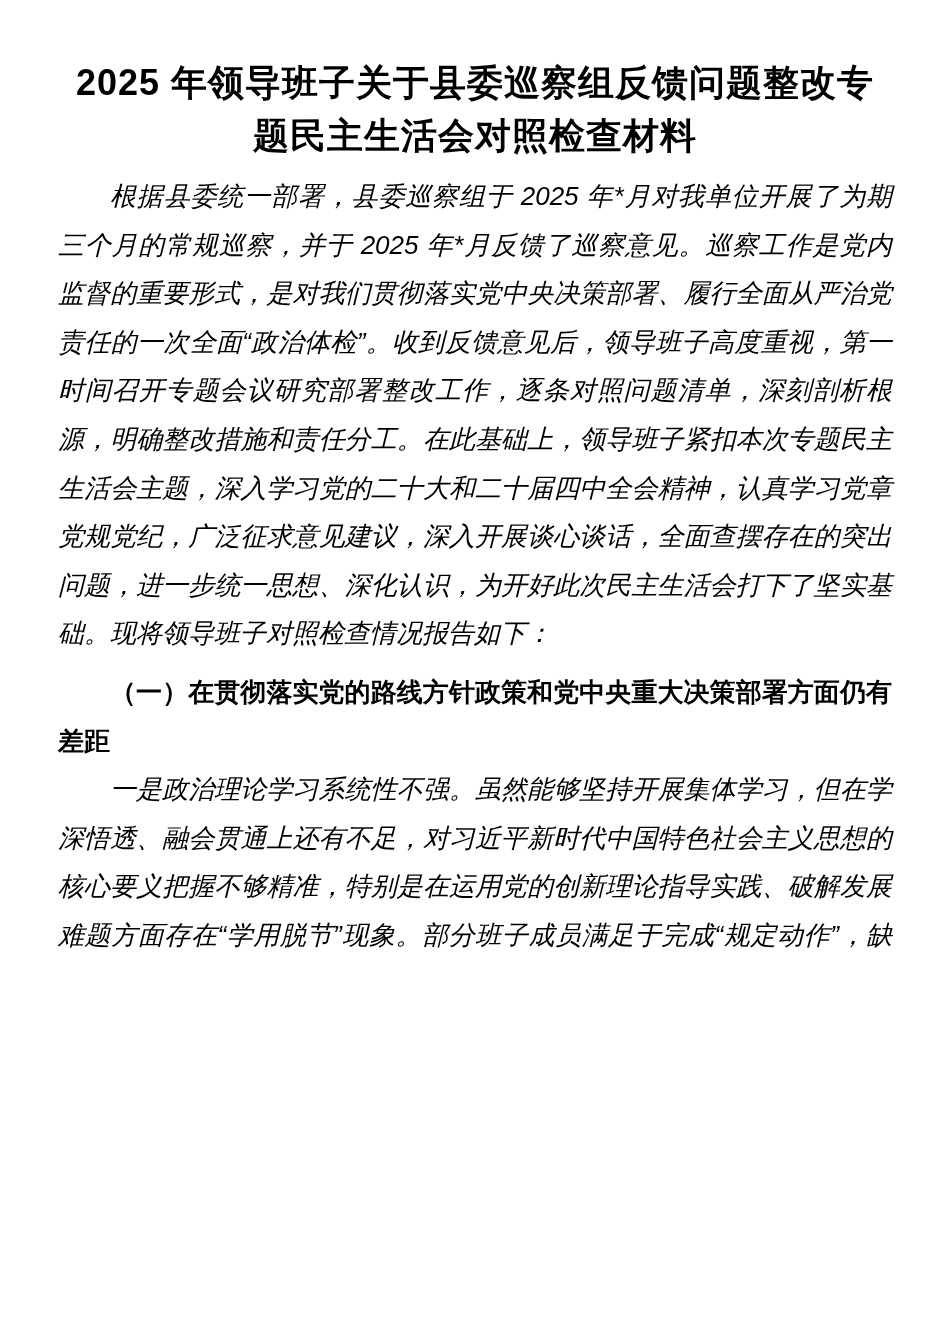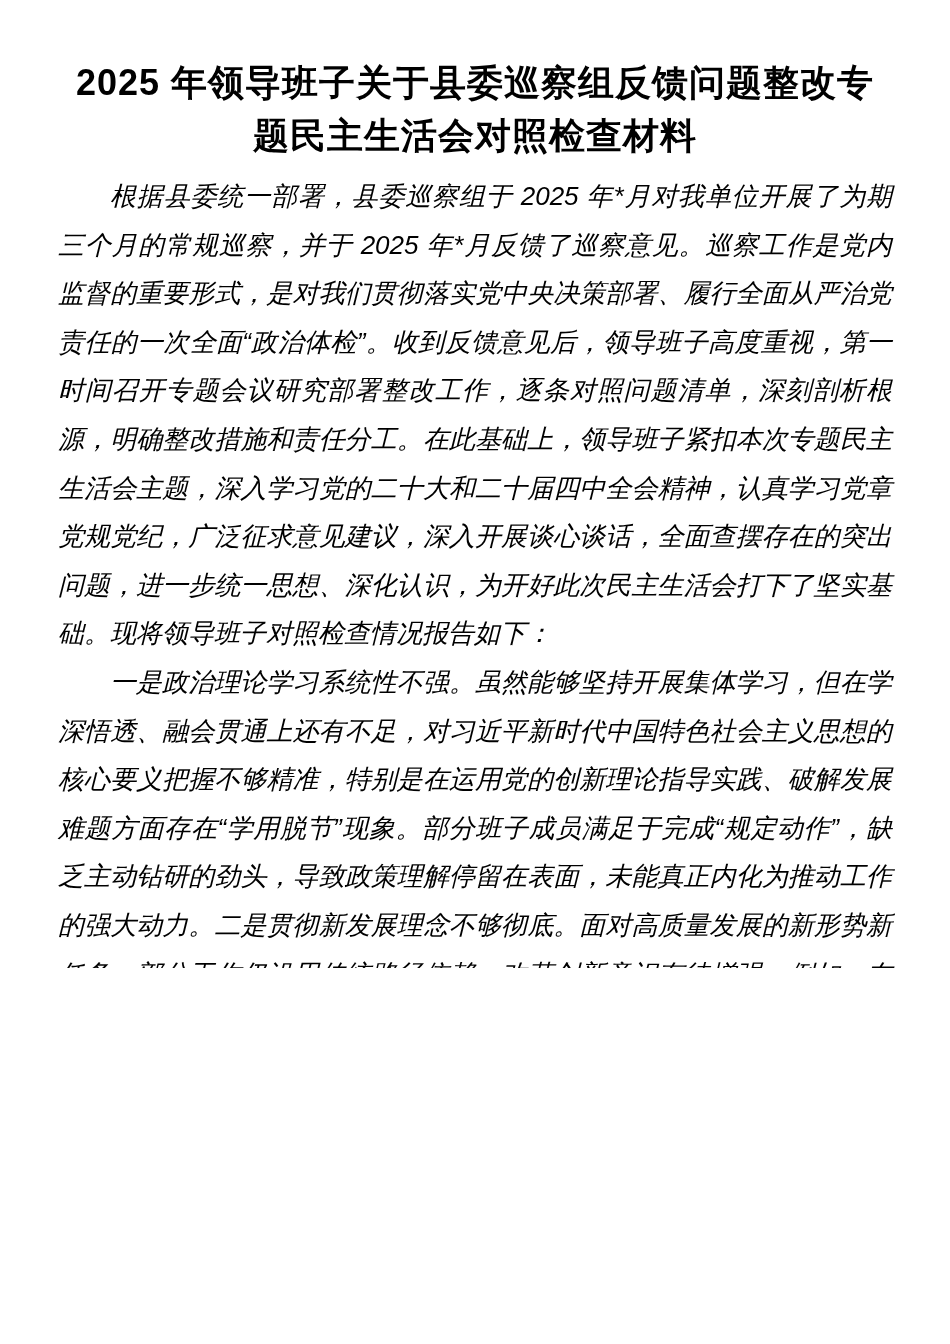--- a/index.html
+++ b/index.html
@@ -56,15 +56,16 @@
 </style>
 </head>
 <body>
 
 <div class="page">
   <h1 class="doc-title">2025 年领导班子关于县委巡察组反馈问题整改专题民主生活会对照检查材料</h1>
 
   <p class="body-para">根据县委统一部署，县委巡察组于 2025 年*月对我单位开展了为期三个月的常规巡察，并于 2025 年*月反馈了巡察意见。巡察工作是党内监督的重要形式，是对我们贯彻落实党中央决策部署、履行全面从严治党责任的一次全面“政治体检”。收到反馈意见后，领导班子高度重视，第一时间召开专题会议研究部署整改工作，逐条对照问题清单，深刻剖析根源，明确整改措施和责任分工。在此基础上，领导班子紧扣本次专题民主生活会主题，深入学习党的二十大和二十届四中全会精神，认真学习党章党规党纪，广泛征求意见建议，深入开展谈心谈话，全面查摆存在的突出问题，进一步统一思想、深化认识，为开好此次民主生活会打下了坚实基础。现将领导班子对照检查情况报告如下：</p>
 
 
+  <p class="heading-2">（一）在贯彻落实党的路线方针政策和党中央重大决策部署方面仍有差距</p>
 
   <p class="body-para">一是政治理论学习系统性不强。虽然能够坚持开展集体学习，但在学深悟透、融会贯通上还有不足，对习近平新时代中国特色社会主义思想的核心要义把握不够精准，特别是在运用党的创新理论指导实践、破解发展难题方面存在“学用脱节”现象。部分班子成员满足于完成“规定动作”，缺乏主动钻研的劲头，导致政策理解停留在表面，未能真正内化为推动工作的强大动力。二是贯彻新发展理念不够彻底。面对高质量发展的新形势新任务，部分工作仍沿用传统路径依赖，改革创新意识有待增强。例如，在推进产业转型升级过程中，对新兴产业培育支持力度不够，科技创新投入占比偏低，产业链延伸不足，区域经济发展的内生动力尚未充分释放。</p>
 </div>
 
 </body></html>

